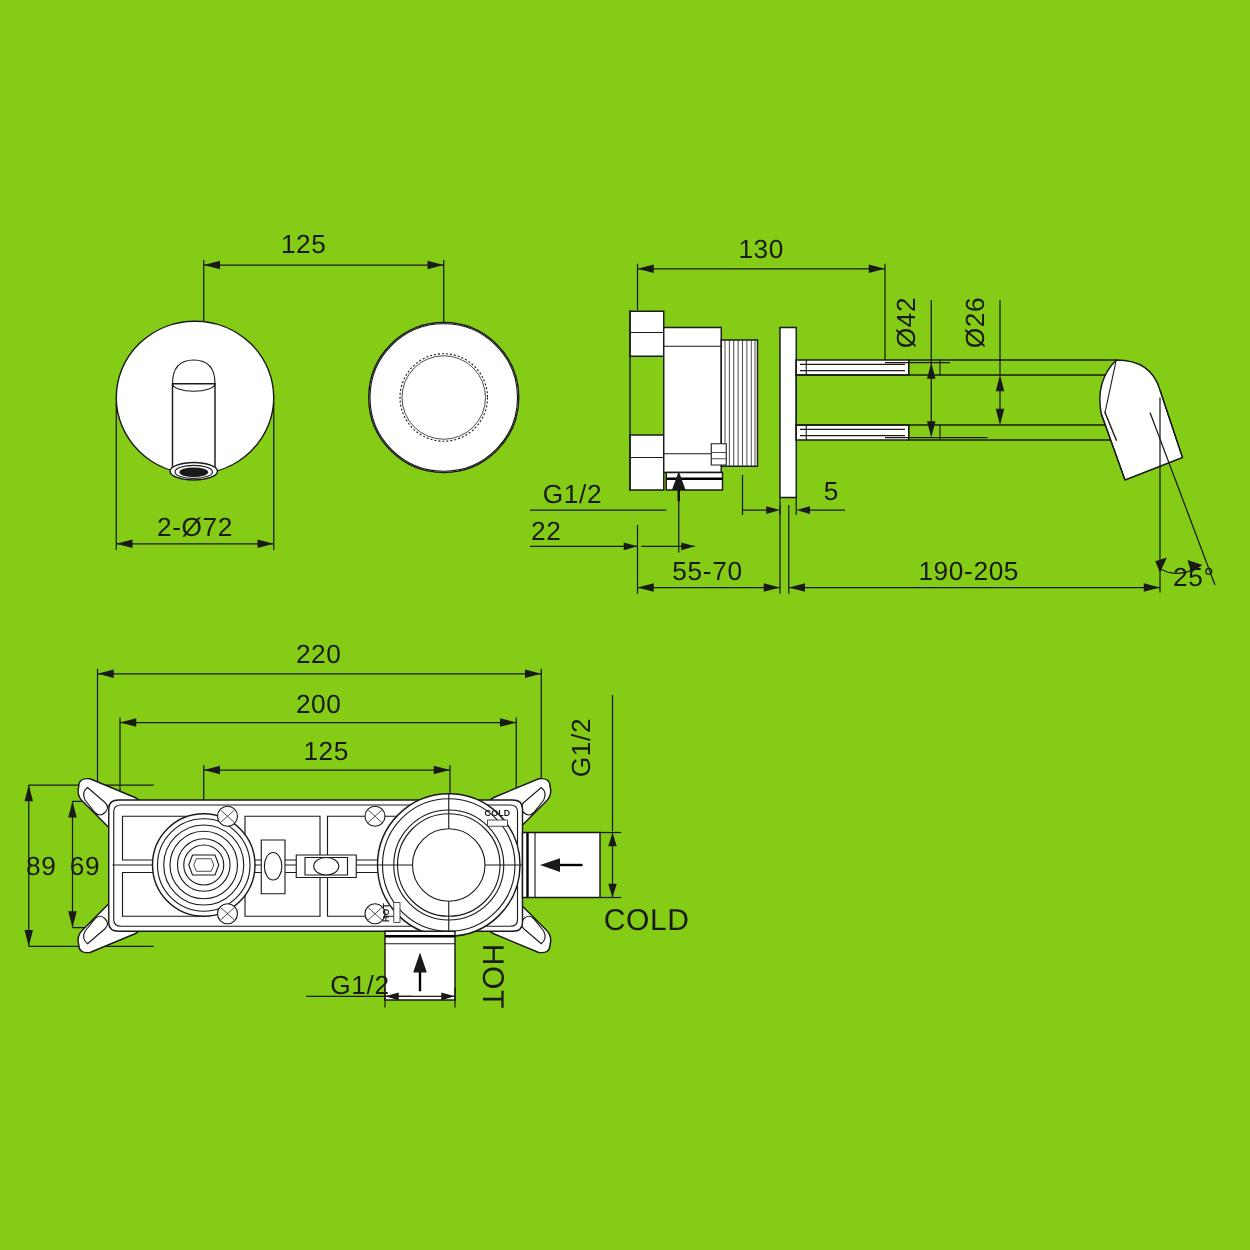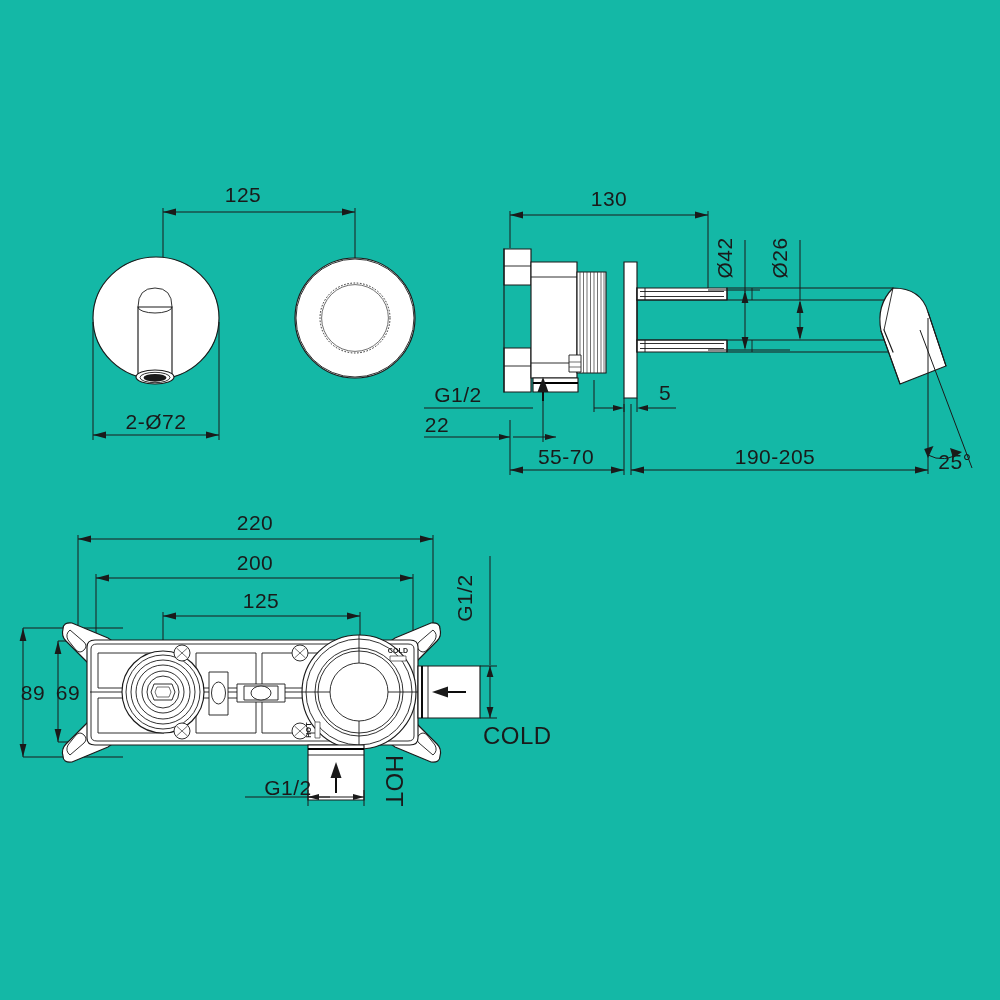--- a/index.html
+++ b/index.html
@@ -11,21 +11,21 @@
     width: 1000px;
     height: 1000px;
     font-family: "Liberation Sans", sans-serif;
     color: #1a1a1a;
     overflow: hidden;
   }
   #sheet {
     position: relative;
     width: 1000px;
     height: 1000px;
-    background: #14b8a6;
+    background: #84cc16;
     text-align: center;
   }
   #dwg {
     position: absolute;
     left: 0;
     top: 0;
     width: 1000px;
     height: 1000px;
     display: block;
   }

